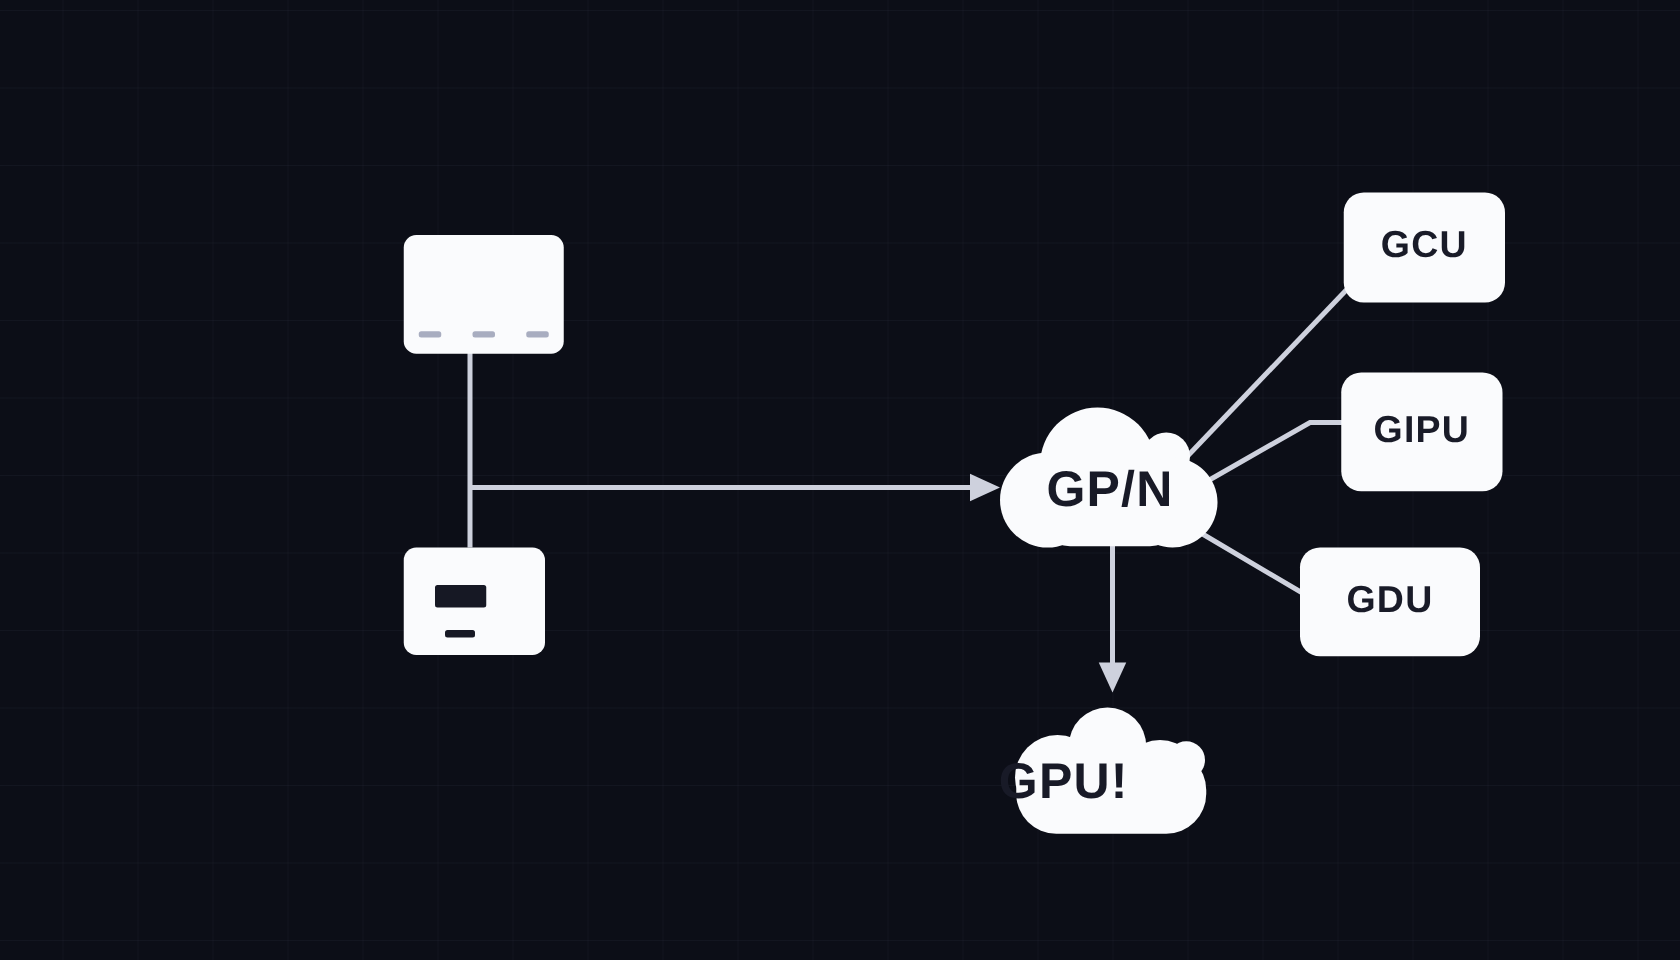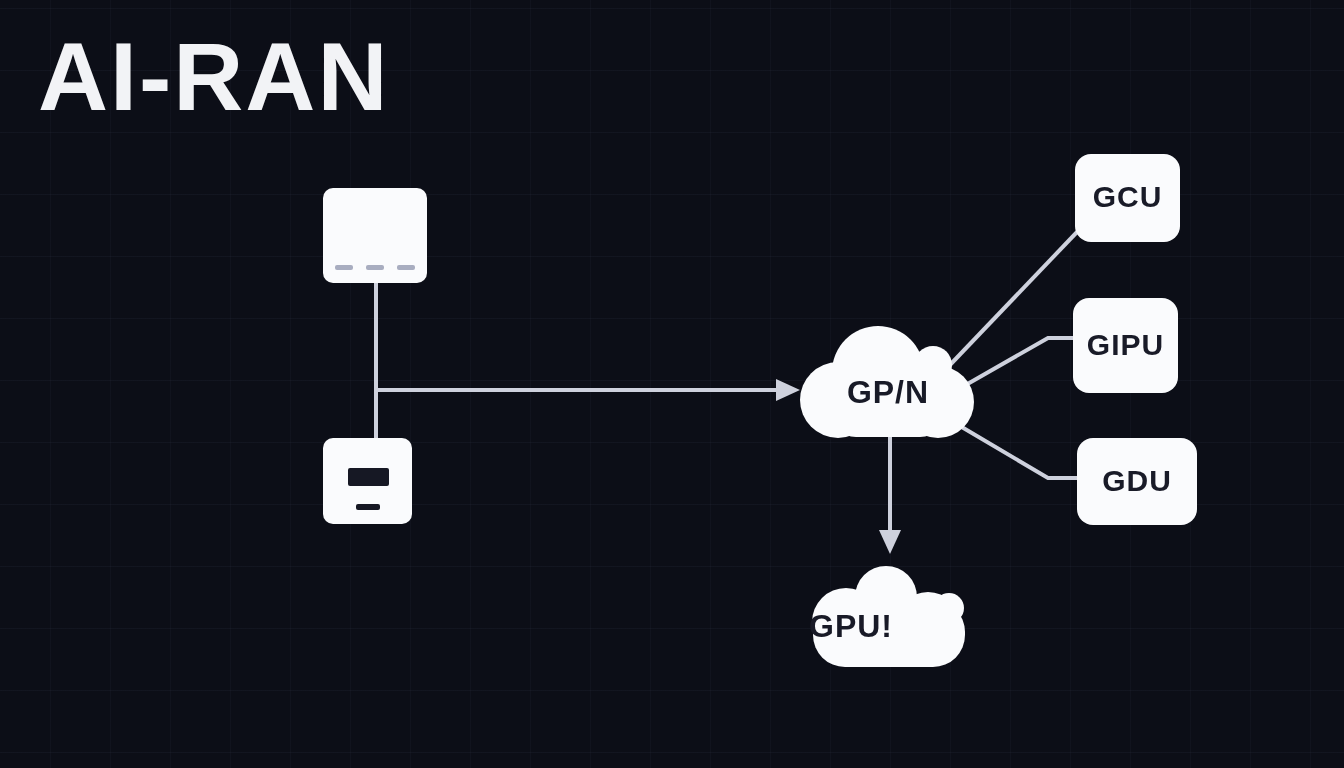--- a/index.html
+++ b/index.html
@@ -34,20 +34,21 @@
   svg.wires {
     position: absolute;
     left: 0; top: 0;
     width: 1344px;
     height: 768px;
   }
   .node {
     position: absolute;
     background: #fafbfd;
     border-radius: 10px;
+    padding-left: 24px;
   }
   .node.rounded { border-radius: 16px; }
   .node-label {
     position: absolute;
     left: 0; right: 0; top: 50%;
     transform: translateY(-54%);
     text-align: center;
     font-size: 30px;
     font-weight: 600;
     letter-spacing: 1px;
@@ -79,41 +80,40 @@
   .device-dash {
     position: absolute;
     left: 33px; top: 66px;
     width: 24px; height: 6px;
     background: #161824;
     border-radius: 2px;
   }
   
   .gcu-box  { left: 1075px; top: 154px; width: 105px; height: 88px; }
   .gipu-box { left: 1073px; top: 298px; width: 105px; height: 95px; }
-  .gdu-box  { left: 1077px; top: 438px; width: 120px; height: 87px; }
+  .gdu-box  { left: 1040px; top: 438px; width: 120px; height: 87px; }
   
   .cloud-label {
     position: absolute;
     transform: translate(-50%, -50%);
-    font-size: 32px;
+    font-size: 40px;
     font-weight: 700;
     letter-spacing: 1px;
     color: #181a27;
     white-space: nowrap;
     text-align: center;
   }
   .gpn-label { left: 888px; top: 392px; }
   .gpu-label { left: 851px; top: 626px; }
 </style>
 </head>
 <body>
 
 <div class="stage">
 
-  <div class="title">AI-RAN</div>
 
   <svg class="wires" viewBox="0 0 1344 768" aria-hidden="true">
 
     <line x1="376" y1="282" x2="376" y2="438" stroke="#ced1dd" stroke-width="4"></line>
 
     <line x1="376" y1="390" x2="778" y2="390" stroke="#ced1dd" stroke-width="4"></line>
     <polygon points="776,379 800,390 776,401" fill="#ced1dd"></polygon>
 
     <polyline points="948,367 1078,231" fill="none" stroke="#ced1dd" stroke-width="4"></polyline>
     <polyline points="964,386 1048,338 1076,338" fill="none" stroke="#ced1dd" stroke-width="4"></polyline>

